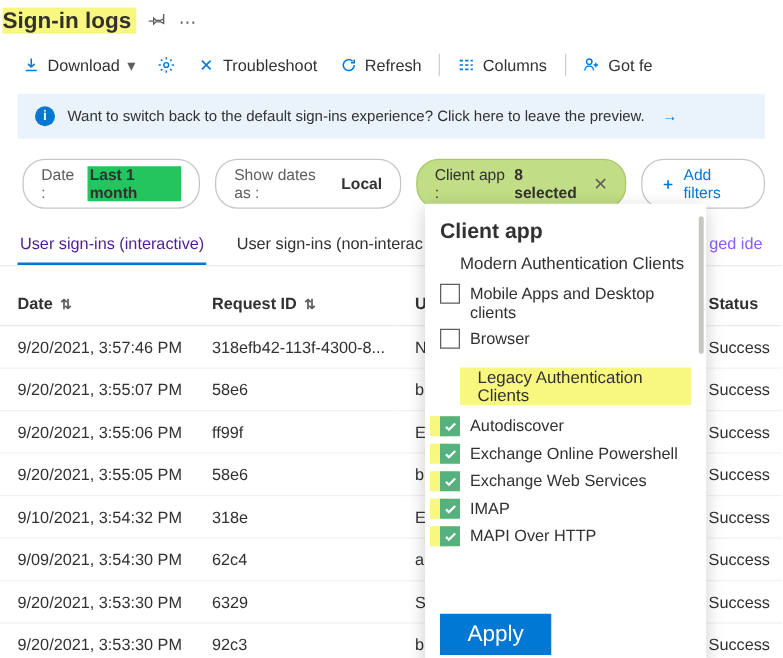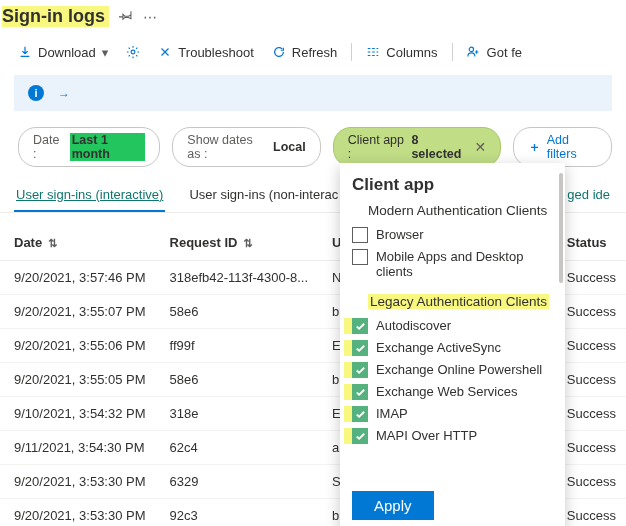--- a/index.html
+++ b/index.html
@@ -76,22 +76,22 @@
   .pill.active { background:#c1dd86; border-color:#a8c86a; color:#323130; }
   .pill .x { color:#605e5c; font-size:14px; margin-left:2px; }
   .pill.add { color:#0078d4; border-color:#c8c6c4; }
   .pill.add .plus { color:#0078d4; font-weight:bold; }
   .tabs {
     display:flex; gap: 22px;
     padding: 2px 14px 0 14px;
     border-bottom: 1px solid #edebe9;
     font-size: 13px;
   }
-  .tab { padding: 6px 2px 8px 2px; color:#0f766e; }
-  .tab.active { color:#0f766e; border-bottom:2px solid #0078d4; font-weight:400;text-decoration:underline; }
+  .tab { padding: 6px 2px 8px 2px; color:#8b5cf6; }
+  .tab.active { color:#4c1d95; border-bottom:2px solid #0078d4; font-weight:400; }
   .tab.cut { color:#323130; }
   .tab.far { margin-left:auto; }
   .table {
     width: 100%;
     border-collapse: collapse;
   }
   .table th {
     text-align:left;
     font-weight:600;
     font-size: 13px;
@@ -132,21 +132,21 @@
   .dropdown h3 {
     margin: 2px 0 8px 0;
     font-size: 17px;
     font-weight: 600;
   }
   .group-title {
     font-size: 13.5px;
     color:#323130;
     margin: 4px 0 6px 16px;
   }
-  .group-title.hl { display:inline-block; background:#f8f880; padding:0 2px; }
+  .group-title.hl { display:inline-block; background:#f8f880; padding:0 14px; }
   .opt {
     display:flex; align-items:flex-start; gap:8px;
     padding: 3px 0;
     font-size: 13px;
   }
   .chk {
     width:16px; height:16px; border:1px solid #605e5c;
     flex-shrink:0;
     background:#fff;
     display:flex; align-items:center; justify-content:center;
@@ -158,21 +158,21 @@
   .chk svg { width:11px; height:11px; }
   .scrollbar {
     position:absolute; right:2px; top:10px; width:4px; height:110px;
     background:#c8c6c4; border-radius:2px;
   }
   .apply-row {
     padding: 8px 12px 10px 12px;
   }
   .apply-btn {
     background:#0078d4; color:#fff; border:none;
-    padding: 6px 22px; font-size:15px;
+    padding: 6px 22px; font-size:18px;
   }
 </style>
 </head>
 <body>
 
 <div class="header">
   <span class="page-title">Sign-in logs</span>
   <span class="pin">
     <svg width="14" height="14" viewBox="0 0 16 16">
         <path fill="none" stroke="#605e5c" stroke-width="1.2" d="M9 1l6 6-3 1-3 3v3l-2-2-4 4 4-4-2-2h3l3-3 1-3z" transform="rotate(45 8 8)"></path>
@@ -231,20 +231,21 @@
           <circle cx="5" cy="5" r="2.5" fill="none" stroke="#0078d4" stroke-width="1.3"></circle>
           <path fill="none" stroke="#0078d4" stroke-width="1.3" d="M1 13c0-2.5 2-4 4-4s4 1.5 4 4M11 6v4M9 8h4"></path>
         </svg>
       </span>
     <span>Got fe</span>
   </div>
 </div>
 
 <div class="banner">
   <span class="info-icon">i</span>
+  <span>Want to switch back to the default sign-ins experience? Click here to leave the preview.</span>
   <span class="arrow-right">→</span>
 </div>
 
 <div class="filters">
   <div class="pill">
     <span>Date : </span>
       <span class="hl"><strong>Last 1 month</strong></span>
   </div>
   <div class="pill">
     <span>Show dates as : </span>
@@ -307,21 +308,21 @@
         <td>Success</td>
       </tr>
       <tr>
         <td>9/10/2021, 3:54:32 PM</td>
         <td>318e</td>
         <td>E...</td>
         <td></td>
         <td>Success</td>
       </tr>
       <tr>
-        <td>9/11/2021, 3:54:30 PM</td>
+        <td>9/09/2021, 3:54:30 PM</td>
         <td>62c4</td>
         <td>a...</td>
         <td></td>
         <td>Success</td>
       </tr>
       <tr>
         <td>9/20/2021, 3:53:30 PM</td>
         <td>6329</td>
         <td>S...</td>
         <td></td>
@@ -336,50 +337,42 @@
       </tr>
     </tbody>
 </table>
 
 <div class="dropdown">
   <div class="dropdown-inner">
     <h3>Client app</h3>
     <div class="group-title">Modern Authentication Clients</div>
     <div class="opt">
       <span class="chk"></span>
+      <span>Mobile Apps and Desktop clients</span>
+    </div>
+    <div class="opt">
+      <span class="chk"></span>
       <span>Browser</span>
-    </div>
-    <div class="opt">
-      <span class="chk"></span>
-      <span>Mobile Apps and Desktop clients</span>
     </div>
     <div style="height:8px"></div>
     <div class="group-title hl">Legacy Authentication Clients</div>
     <div class="opt">
       <span class="chk checked hlwrap">
           <svg viewBox="0 0 12 12">
             <path fill="none" stroke="#fff" stroke-width="2" d="M2 6l2.5 2.5L10 3"></path>
           </svg>
         </span>
       <span>Autodiscover</span>
     </div>
     <div class="opt">
       <span class="chk checked hlwrap">
           <svg viewBox="0 0 12 12">
             <path fill="none" stroke="#fff" stroke-width="2" d="M2 6l2.5 2.5L10 3"></path>
           </svg>
         </span>
-      <span>Exchange ActiveSync</span>
-    </div>
-    <div class="opt">
-      <span class="chk checked hlwrap">
-          <svg viewBox="0 0 12 12">
-            <path fill="none" stroke="#fff" stroke-width="2" d="M2 6l2.5 2.5L10 3"></path>
-          </svg>
-        </span>
       <span>Exchange Online Powershell</span>
     </div>
     <div class="opt">
       <span class="chk checked hlwrap">
           <svg viewBox="0 0 12 12">
             <path fill="none" stroke="#fff" stroke-width="2" d="M2 6l2.5 2.5L10 3"></path>
           </svg>
         </span>
       <span>Exchange Web Services</span>
     </div>

